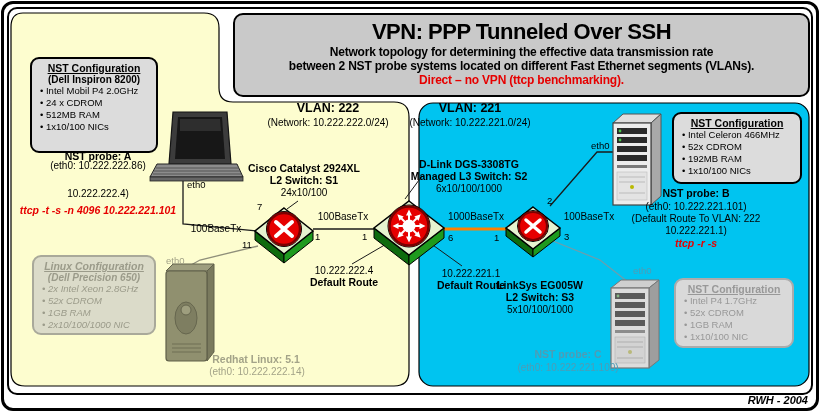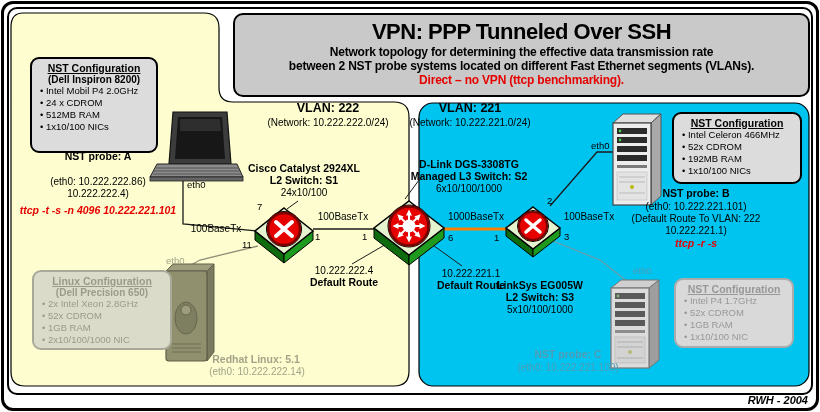--- a/index.html
+++ b/index.html
@@ -226,21 +226,21 @@
   <div class="lbl sm" style="left:494px; top:232px;">1</div>
   <div class="lbl sm" style="left:547px; top:195px;">2</div>
   <div class="lbl sm" style="left:564px; top:231px;">3</div>
 
   <div class="lbl c" style="left:216px; top:223px;">100BaseTx</div>
   <div class="lbl c" style="left:343px; top:211px;">100BaseTx</div>
   <div class="lbl c" style="left:476px; top:211px;">1000BaseTx</div>
   <div class="lbl c" style="left:589px; top:211px;">100BaseTx</div>
 
   <div class="lbl c b" style="left:98px; top:151px;">NST probe: A</div>
-  <div class="lbl c" style="left:98px; top:176px;text-align:center;">(eth0: 10.222.222.86)</div>
+  <div class="lbl c" style="left:98px; top:160px;text-align:center;">(eth0: 10.222.222.86)</div>
   <div class="lbl c" style="left:98px; top:188px;">10.222.222.4)</div>
   <div class="lbl c cmd" style="left:98px; top:205px;">ttcp -t -s -n 4096 10.222.221.101</div>
   <div class="lbl sm" style="left:187px; top:179px;">eth0</div>
 
   <div class="lbl c b" style="left:696px; top:188px;">NST probe: B</div>
   <div class="lbl c" style="left:696px; top:201px;">(eth0: 10.222.221.101)</div>
   <div class="lbl c" style="left:696px; top:213px;">(Default Route To VLAN: 222</div>
   <div class="lbl c" style="left:696px; top:225px;">10.222.221.1)</div>
   <div class="lbl c cmd" style="left:696px; top:238px;">ttcp -r -s</div>
   <div class="lbl sm" style="left:591px; top:140px;">eth0</div>
@@ -255,21 +255,21 @@
 
   <div class="cfg" style="left:30px; top:57px; width:128px; height:96px;">
     <div class="cfg-title">NST Configuration</div>
     <div class="cfg-sub">(Dell Inspiron 8200)</div>
     <div class="cfg-item">Intel Mobil P4 2.0GHz</div>
     <div class="cfg-item">24 x CDROM</div>
     <div class="cfg-item">512MB RAM</div>
     <div class="cfg-item">1x10/100 NICs</div>
   </div>
 
-  <div class="cfg dimy-box" style="left:32px; top:270px; width:140px; height:80px;">
+  <div class="cfg dimy-box" style="left:32px; top:255px; width:124px; height:80px;font-style:italic;">
     <div class="cfg-title">Linux Configuration</div>
     <div class="cfg-sub">(Dell Precision 650)</div>
     <div class="cfg-item">2x Intel Xeon 2.8GHz</div>
     <div class="cfg-item">52x CDROM</div>
     <div class="cfg-item">1GB RAM</div>
     <div class="cfg-item">2x10/100/1000 NIC</div>
   </div>
 
   <div class="cfg" style="left:672px; top:112px; width:130px; height:72px;">
     <div class="cfg-title">NST Configuration</div>

